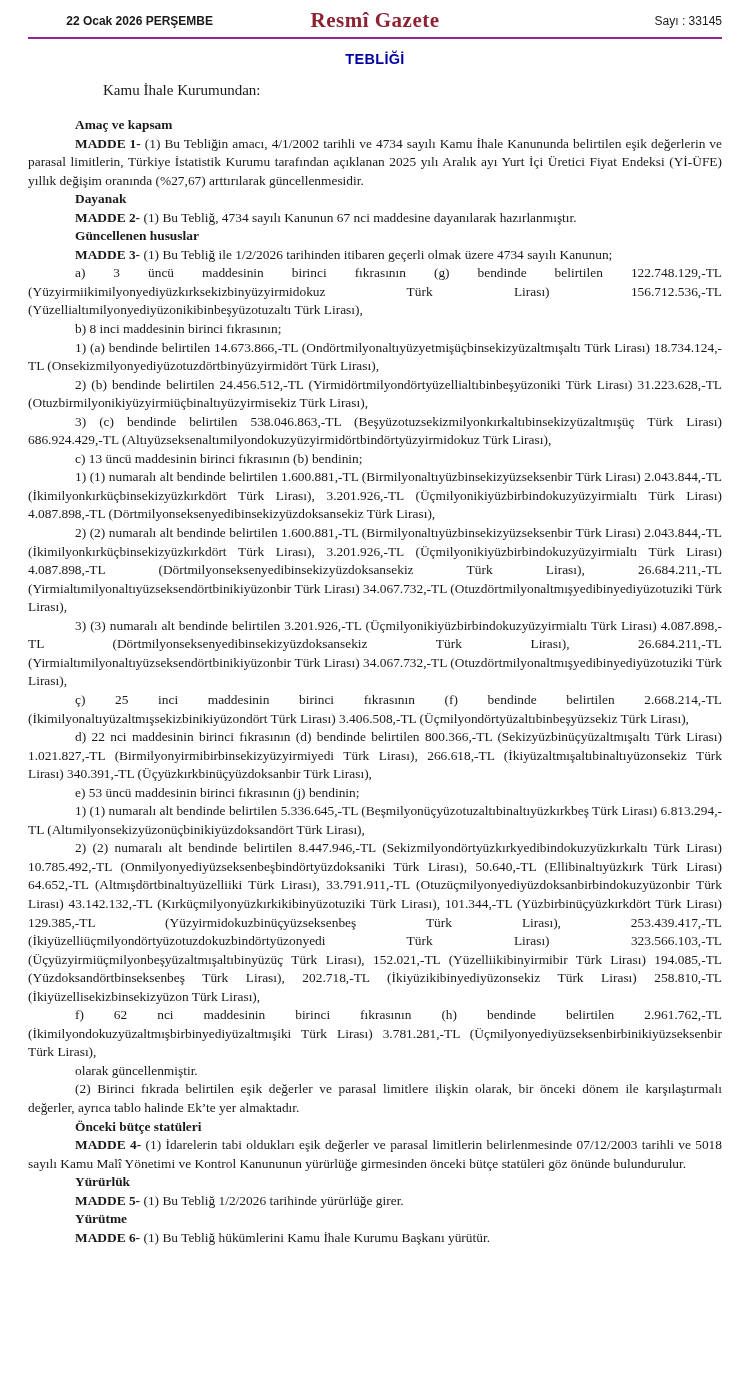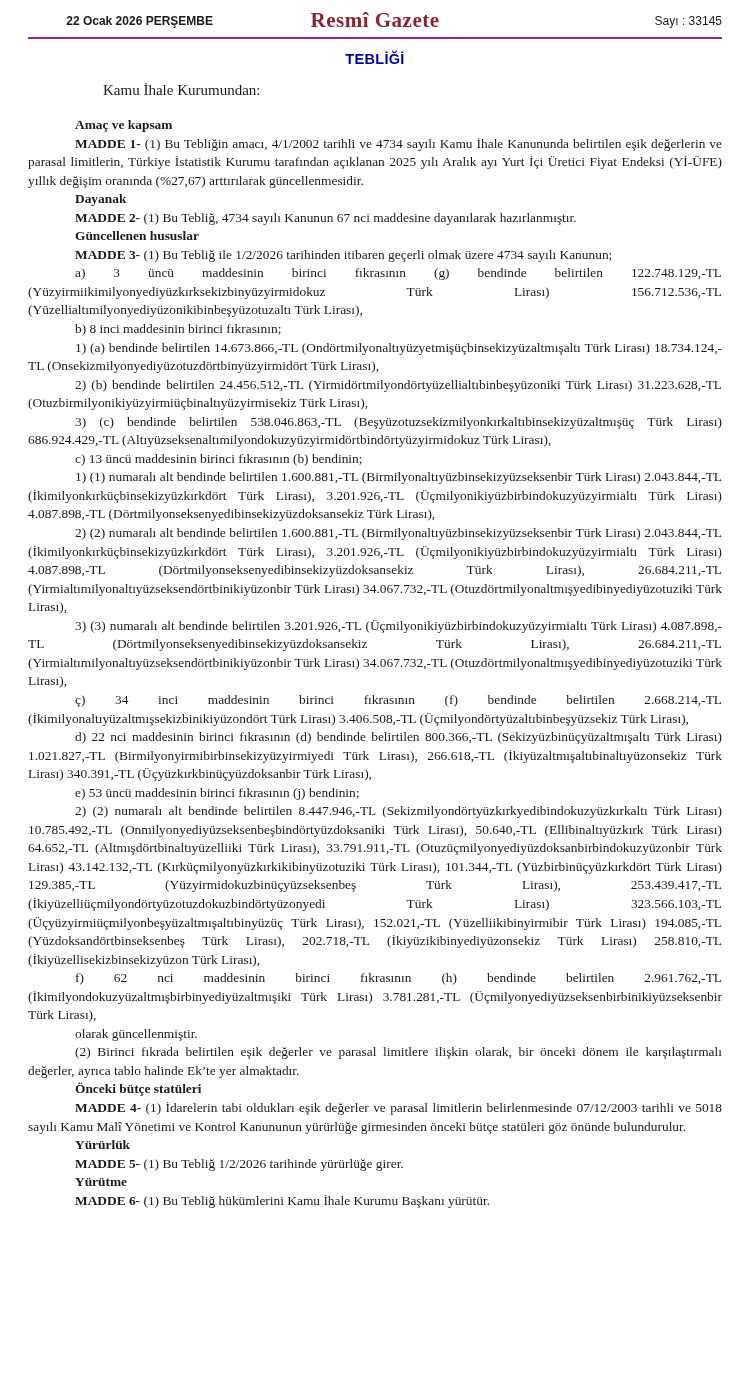--- a/index.html
+++ b/index.html
@@ -113,23 +113,24 @@
       <p class="para"><b class="lead">MADDE 3-</b><span> (1) Bu Tebliğ ile 1/2/2026 tarihinden itibaren geçerli olmak üzere 4734 sayılı Kanunun;</span></p>
       <p class="para"><span>a) 3 üncü maddesinin birinci fıkrasının (g) bendinde belirtilen 122.748.129,-TL (Yüzyirmiikimilyonyediyüzkırksekizbinyüzyirmidokuz Türk Lirası) 156.712.536,-TL (Yüzellialtımilyonyediyüzonikibinbeşyüzotuzaltı Türk Lirası),</span></p>
       <p class="para"><span>b) 8 inci maddesinin birinci fıkrasının;</span></p>
       <p class="para"><span>1) (a) bendinde belirtilen 14.673.866,-TL (Ondörtmilyonaltıyüzyetmişüçbinsekizyüzaltmışaltı Türk Lirası) 18.734.124,-TL (Onsekizmilyonyediyüzotuzdörtbinyüzyirmidört Türk Lirası),</span></p>
       <p class="para"><span>2) (b) bendinde belirtilen 24.456.512,-TL (Yirmidörtmilyondörtyüzellialtıbinbeşyüzoniki Türk Lirası) 31.223.628,-TL (Otuzbirmilyonikiyüzyirmiüçbinaltıyüzyirmisekiz Türk Lirası),</span></p>
       <p class="para"><span>3) (c) bendinde belirtilen 538.046.863,-TL (Beşyüzotuzsekizmilyonkırkaltıbinsekizyüzaltmışüç Türk Lirası) 686.924.429,-TL (Altıyüzseksenaltımilyondokuzyüzyirmidörtbindörtyüzyirmidokuz Türk Lirası),</span></p>
       <p class="para"><span>c) 13 üncü maddesinin birinci fıkrasının (b) bendinin;</span></p>
       <p class="para"><span>1) (1) numaralı alt bendinde belirtilen 1.600.881,-TL (Birmilyonaltıyüzbinsekizyüzseksenbir Türk Lirası) 2.043.844,-TL (İkimilyonkırküçbinsekizyüzkırkdört Türk Lirası), 3.201.926,-TL (Üçmilyonikiyüzbirbindokuzyüzyirmialtı Türk Lirası) 4.087.898,-TL (Dörtmilyonseksenyedibinsekizyüzdoksansekiz Türk Lirası),</span></p>
       <p class="para"><span>2) (2) numaralı alt bendinde belirtilen 1.600.881,-TL (Birmilyonaltıyüzbinsekizyüzseksenbir Türk Lirası) 2.043.844,-TL (İkimilyonkırküçbinsekizyüzkırkdört Türk Lirası), 3.201.926,-TL (Üçmilyonikiyüzbirbindokuzyüzyirmialtı Türk Lirası) 4.087.898,-TL (Dörtmilyonseksenyedibinsekizyüzdoksansekiz Türk Lirası), 26.684.211,-TL (Yirmialtımilyonaltıyüzseksendörtbinikiyüzonbir Türk Lirası) 34.067.732,-TL (Otuzdörtmilyonaltmışyedibinyediyüzotuziki Türk Lirası),</span></p>
       <p class="para"><span>3) (3) numaralı alt bendinde belirtilen 3.201.926,-TL (Üçmilyonikiyüzbirbindokuzyüzyirmialtı Türk Lirası) 4.087.898,-TL (Dörtmilyonseksenyedibinsekizyüzdoksansekiz Türk Lirası), 26.684.211,-TL (Yirmialtımilyonaltıyüzseksendörtbinikiyüzonbir Türk Lirası) 34.067.732,-TL (Otuzdörtmilyonaltmışyedibinyediyüzotuziki Türk Lirası),</span></p>
-      <p class="para"><span>ç) 34 inci maddesinin birinci fıkrasının (f) bendinde belirtilen 2.668.214,-TL (İkimilyonaltıyüzaltmışsekizbinikiyüzondört Türk Lirası) 3.406.508,-TL (Üçmilyondörtyüzaltıbinbeşyüzsekiz Türk Lirası),</span></p>
+      <p class="para"><span>ç) 25 inci maddesinin birinci fıkrasının (f) bendinde belirtilen 2.668.214,-TL (İkimilyonaltıyüzaltmışsekizbinikiyüzondört Türk Lirası) 3.406.508,-TL (Üçmilyondörtyüzaltıbinbeşyüzsekiz Türk Lirası),</span></p>
       <p class="para"><span>d) 22 nci maddesinin birinci fıkrasının (d) bendinde belirtilen 800.366,-TL (Sekizyüzbinüçyüzaltmışaltı Türk Lirası) 1.021.827,-TL (Birmilyonyirmibirbinsekizyüzyirmiyedi Türk Lirası), 266.618,-TL (İkiyüzaltmışaltıbinaltıyüzonsekiz Türk Lirası) 340.391,-TL (Üçyüzkırkbinüçyüzdoksanbir Türk Lirası),</span></p>
       <p class="para"><span>e) 53 üncü maddesinin birinci fıkrasının (j) bendinin;</span></p>
+      <p class="para"><span>1) (1) numaralı alt bendinde belirtilen 5.336.645,-TL (Beşmilyonüçyüzotuzaltıbinaltıyüzkırkbeş Türk Lirası) 6.813.294,-TL (Altımilyonsekizyüzonüçbinikiyüzdoksandört Türk Lirası),</span></p>
       <p class="para"><span>2) (2) numaralı alt bendinde belirtilen 8.447.946,-TL (Sekizmilyondörtyüzkırkyedibindokuzyüzkırkaltı Türk Lirası) 10.785.492,-TL (Onmilyonyediyüzseksenbeşbindörtyüzdoksaniki Türk Lirası), 50.640,-TL (Ellibinaltıyüzkırk Türk Lirası) 64.652,-TL (Altmışdörtbinaltıyüzelliiki Türk Lirası), 33.791.911,-TL (Otuzüçmilyonyediyüzdoksanbirbindokuzyüzonbir Türk Lirası) 43.142.132,-TL (Kırküçmilyonyüzkırkikibinyüzotuziki Türk Lirası), 101.344,-TL (Yüzbirbinüçyüzkırkdört Türk Lirası) 129.385,-TL (Yüzyirmidokuzbinüçyüzseksenbeş Türk Lirası), 253.439.417,-TL (İkiyüzelliüçmilyondörtyüzotuzdokuzbindörtyüzonyedi Türk Lirası) 323.566.103,-TL (Üçyüzyirmiüçmilyonbeşyüzaltmışaltıbinyüzüç Türk Lirası), 152.021,-TL (Yüzelliikibinyirmibir Türk Lirası) 194.085,-TL (Yüzdoksandörtbinseksenbeş Türk Lirası), 202.718,-TL (İkiyüzikibinyediyüzonsekiz Türk Lirası) 258.810,-TL (İkiyüzellisekizbinsekizyüzon Türk Lirası),</span></p>
       <p class="para"><span>f) 62 nci maddesinin birinci fıkrasının (h) bendinde belirtilen 2.961.762,-TL (İkimilyondokuzyüzaltmışbirbinyediyüzaltmışiki Türk Lirası) 3.781.281,-TL (Üçmilyonyediyüzseksenbirbinikiyüzseksenbir Türk Lirası),</span></p>
       <p class="para"><span>olarak güncellenmiştir.</span></p>
       <p class="para"><span>(2) Birinci fıkrada belirtilen eşik değerler ve parasal limitlere ilişkin olarak, bir önceki dönem ile karşılaştırmalı değerler, ayrıca tablo halinde Ek’te yer almaktadır.</span></p>
       <p class="para heading"><b class="lead">Önceki bütçe statüleri</b></p>
       <p class="para"><b class="lead">MADDE 4-</b><span> (1) İdarelerin tabi oldukları eşik değerler ve parasal limitlerin belirlenmesinde 07/12/2003 tarihli ve 5018 sayılı Kamu Malî Yönetimi ve Kontrol Kanununun yürürlüğe girmesinden önceki bütçe statüleri göz önünde bulundurulur.</span></p>
       <p class="para heading"><b class="lead">Yürürlük</b></p>
       <p class="para"><b class="lead">MADDE 5-</b><span> (1) Bu Tebliğ 1/2/2026 tarihinde yürürlüğe girer.</span></p>
       <p class="para heading"><b class="lead">Yürütme</b></p>
       <p class="para"><b class="lead">MADDE 6-</b><span> (1) Bu Tebliğ hükümlerini Kamu İhale Kurumu Başkanı yürütür.</span></p>

